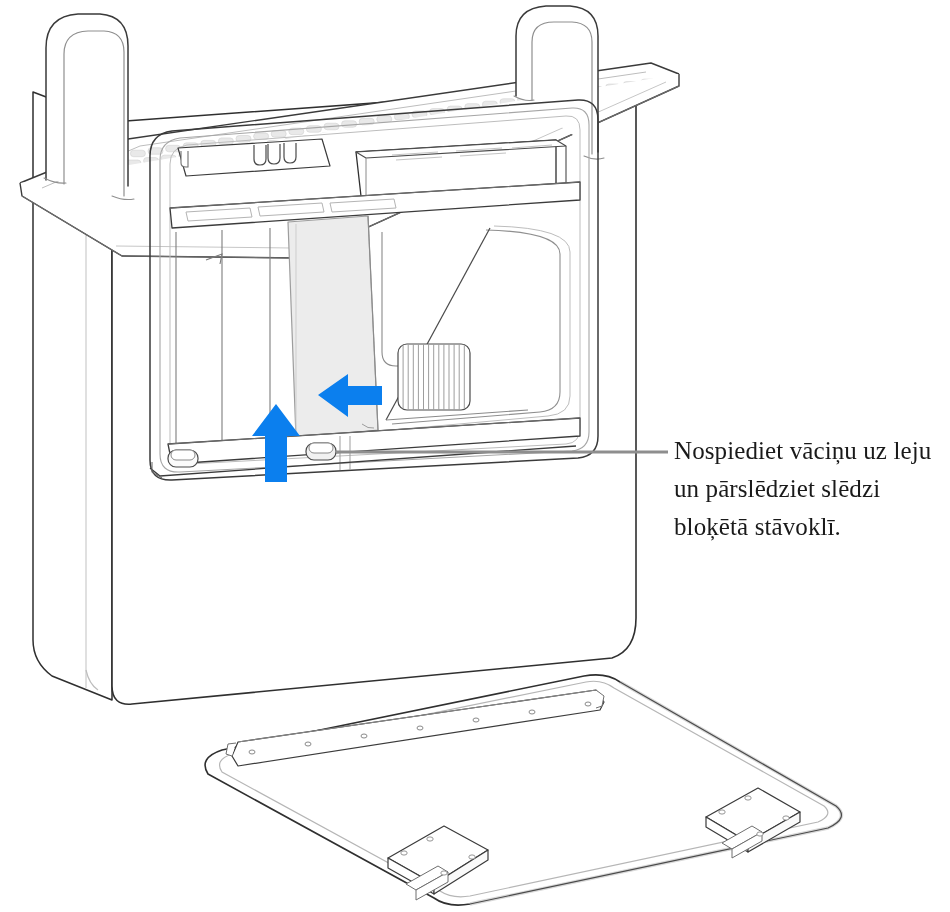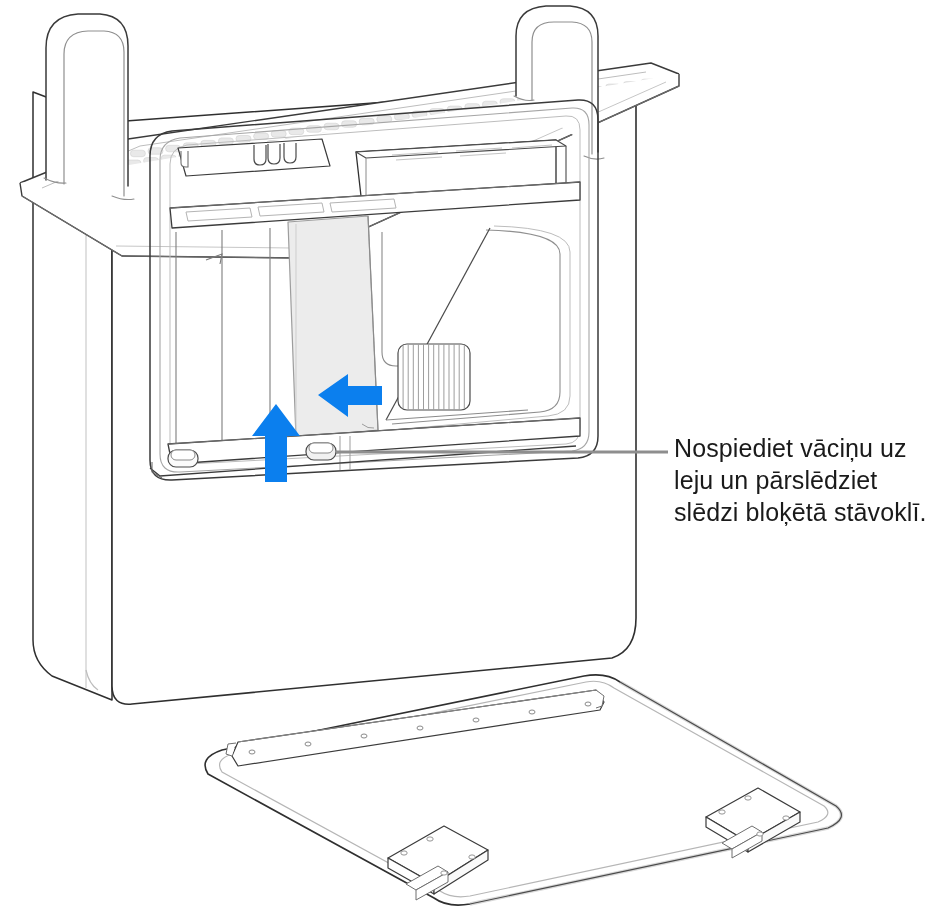--- a/index.html
+++ b/index.html
@@ -27,23 +27,23 @@
     top: 0;
     width: 950px;
     height: 912px;
     display: block;
   }
   #callout-text {
     position: absolute;
     left: 674px;
     top: 432px;
     width: 268px;
-    font-family: Liberation Sans, sans-serif;
+    font-family: Liberation Serif, serif;
     font-size: 25px;
-    line-height: 32px;
+    line-height: 38px;
     color: #1a1a1a;
     letter-spacing: 0.1px;
     white-space: pre-line;
   }
 </style>
 </head>
 <body>
 
 <div id="stage">
 

